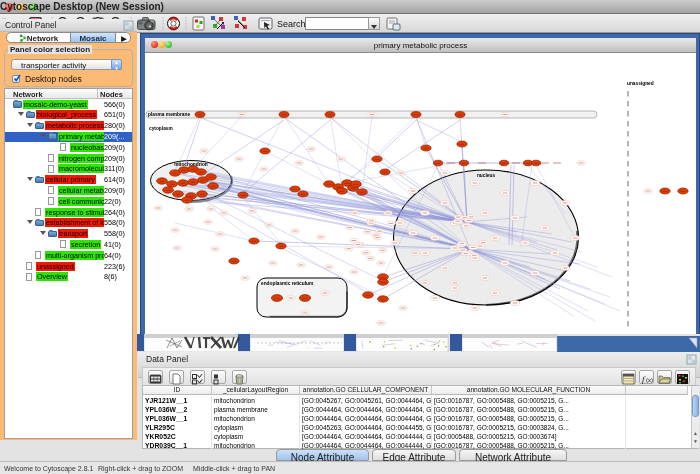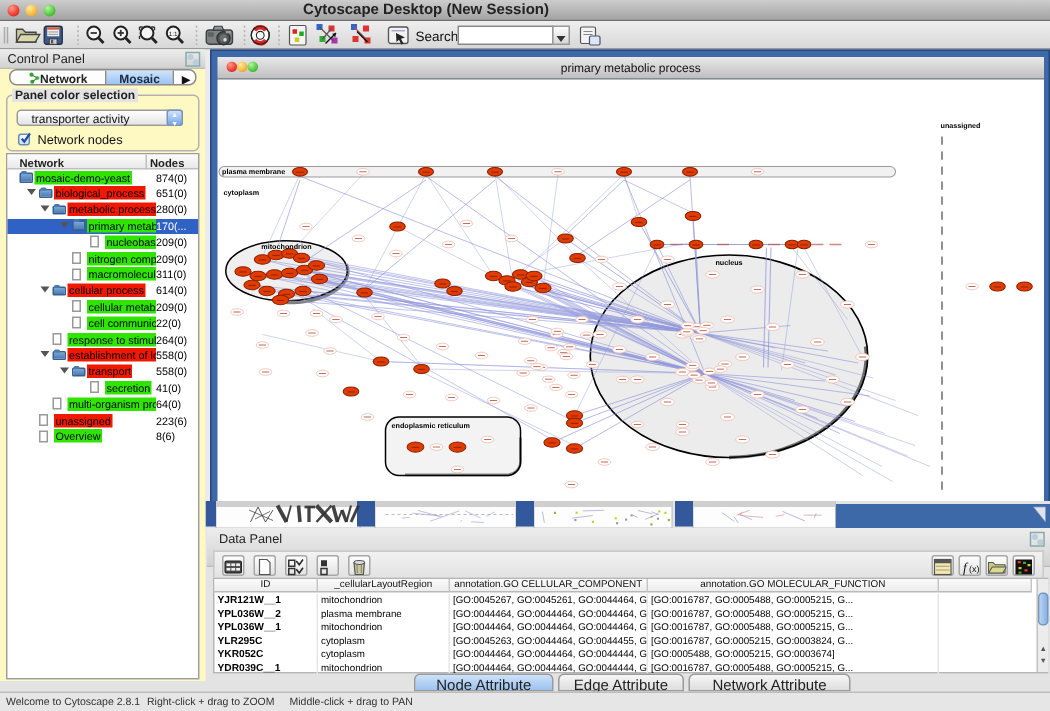--- a/index.html
+++ b/index.html
@@ -1,24 +1,24 @@
 <!DOCTYPE html>
 <html><head><meta charset="utf-8"><style>
 *{margin:0;padding:0;box-sizing:border-box}
 html,body{width:700px;height:474px;overflow:hidden;font-family:"Liberation Sans",sans-serif;background:#e3e3e3}
 .abs{position:absolute}
 #titlebar{left:0;top:0;width:700px;height:14px;background:linear-gradient(#cdcdcd,#b4b4b4 60%,#a4a4a4);border-bottom:1px solid #6f6f6f}
 .tl{position:absolute;top:3px;width:8px;height:8px;border-radius:50%}
-#title{position:absolute;top:1px;left:0;width:568px;text-align:center;font-size:10px;font-weight:bold;color:#222}
+#title{position:absolute;top:1px;left:0;width:568px;text-align:left;font-size:10px;font-weight:bold;color:#222}
 #toolbar{left:0;top:14px;width:700px;height:19px;background:linear-gradient(#efefef,#d8d8d8);border-bottom:1px solid #9a9a9a}
 #searchlbl{position:absolute;left:277px;top:5px;font-size:9px;color:#111}
 #searchbox{position:absolute;left:305px;top:3px;width:64px;height:13px;background:#fff;border:1px solid #888}
 #searcharr{position:absolute;left:368px;top:3px;width:12px;height:13px;background:linear-gradient(#fdfdfd,#d7d7d7);border:1px solid #999}
 
-#cpanel{left:0;top:33px;width:137px;height:421px;background:#fef9c3}
+#cpanel{left:0;top:19px;width:137px;height:421px;background:#fdba74}
 #cphead{position:absolute;left:0;top:0;width:137px;height:13px;background:linear-gradient(#ededed,#d2d2d2);border-bottom:1px solid #bbb;font-size:8.5px;color:#222;padding:1px 0 0 5px}
 #tabbar{position:absolute;left:6px;top:13px;width:125px;height:11px;border:1px solid #8b8b8b;border-radius:5px;background:#fdfdfd;overflow:hidden;font-size:8px;font-weight:bold}
 #tabnet{position:absolute;left:0;top:0;width:63px;height:11px;text-align:center;padding-top:1px;color:#222}
 #tabmos{position:absolute;left:63px;top:0;width:46px;height:11px;background:linear-gradient(#cfe4fb,#91bdf1);border-left:1px solid #8b8b8b;border-right:1px solid #8b8b8b;text-align:center;padding-top:1px;color:#1a2a44}
 #tabarr{position:absolute;left:109px;top:0;width:16px;height:11px;text-align:center;font-size:7px;padding-top:2px;color:#111}
 #grpbox{position:absolute;left:4px;top:30px;width:129px;height:38px;border:1px solid #b2b2b2;border-radius:4px}
 #grplbl{position:absolute;left:8px;top:26px;background:#e3e3e3;padding:0 2px;font-size:8px;font-weight:bold;color:#222}
 #combo{position:absolute;left:11px;top:40px;width:111px;height:11px;background:linear-gradient(#ffffff,#e4e4e4);border:1px solid #9a9a9a;border-radius:3px;font-size:8px;padding:1px 0 0 9px;color:#111}
 #combostep{position:absolute;left:111px;top:40px;width:11px;height:11px;background:linear-gradient(#cfe2fa,#74a7e8);border:1px solid #7a93b8;border-radius:2px;color:#fff;font-size:4.6px;text-align:center;line-height:5.5px}
 #chk{position:absolute;left:12px;top:56px;width:8px;height:8px;background:linear-gradient(#f6fafd,#cfe2f4);border:1px solid #6b8cb4;border-radius:2px}
@@ -194,71 +194,71 @@
  </div>
  <div id="grpbox"></div>
  <div id="grplbl">Panel color selection</div>
  <div id="combo">transporter activity</div>
  <div id="combostep">▲<br>▼</div>
  <div id="chk">
       <svg width="9" height="9" style="position:absolute;left:0;top:-2px">
         <path d="M1.5 4.5 L3.2 6.5 L7 1" stroke="#1c4fa0" stroke-width="1.5" fill="none"></path>
       </svg>
     </div>
-    <div id="chklbl">Network nodes</div>
+    <div id="chklbl">Desktop nodes</div>
  <div id="treebox">
   <div id="treehead">
         <span style="position:absolute;left:8px;top:1px">Network</span>
         <span style="position:absolute;left:95px;top:1px">Nodes</span>
         <span style="position:absolute;left:92px;top:0;height:10px;border-left:1px solid #c0c0c0"></span>
       </div>
   <div id="treerows">
         <div class="trow" style="top:10.5px">
           <span class="fold" style="left:8px"></span>
           <span class="lbl grn" style="left:18px;max-width:81px">mosaic-demo-yeast</span>
-          <span class="val" style="color:#000">874(0)</span>
+          <span class="val" style="color:#000">566(0)</span>
         </div>
 <div class="trow" style="top:21.3px">
           <span class="arr" style="left:13px"></span>
           <span class="fold" style="left:21px"></span>
           <span class="lbl red" style="left:31px;max-width:68px">biological_process</span>
           <span class="val" style="color:#000">651(0)</span>
         </div>
 <div class="trow" style="top:32.1px">
           <span class="arr" style="left:22px"></span>
           <span class="fold" style="left:30px"></span>
           <span class="lbl red" style="left:40px;max-width:59px">metabolic process</span>
           <span class="val" style="color:#000">280(0)</span>
         </div>
 <div class="trow" style="top:42.9px">
           <span style="position:absolute;left:0;top:0;width:127px;height:10px;background:#2f62c4"></span>
           <span class="arr" style="left:35px"></span>
           <span class="fold" style="left:43px"></span>
           <span class="lbl grn" style="left:53px;max-width:46px">primary metabo</span>
-          <span class="val" style="color:#fff">170(...</span>
+          <span class="val" style="color:#fff">209(...</span>
         </div>
 <div class="trow" style="top:53.7px">
           <span class="page" style="left:55px"></span>
           <span class="lbl grn" style="left:65px;max-width:34px">nucleobase-</span>
           <span class="val" style="color:#000">209(0)</span>
         </div>
 <div class="trow" style="top:64.5px">
           <span class="page" style="left:43px"></span>
           <span class="lbl grn" style="left:53px;max-width:46px">nitrogen compo</span>
           <span class="val" style="color:#000">209(0)</span>
         </div>
 <div class="trow" style="top:75.3px">
           <span class="page" style="left:43px"></span>
           <span class="lbl grn" style="left:53px;max-width:46px">macromolecule</span>
           <span class="val" style="color:#000">311(0)</span>
         </div>
 <div class="trow" style="top:86.1px">
           <span class="arr" style="left:22px"></span>
           <span class="fold" style="left:30px"></span>
-          <span class="lbl red" style="left:40px;max-width:59px">cellular process</span>
+          <span class="lbl red" style="left:40px;max-width:59px">cellular primary</span>
           <span class="val" style="color:#000">614(0)</span>
         </div>
 <div class="trow" style="top:96.9px">
           <span class="page" style="left:43px"></span>
           <span class="lbl grn" style="left:53px;max-width:46px">cellular metabo</span>
           <span class="val" style="color:#000">209(0)</span>
         </div>
 <div class="trow" style="top:107.7px">
           <span class="page" style="left:43px"></span>
           <span class="lbl grn" style="left:53px;max-width:46px">cell communicat</span>

